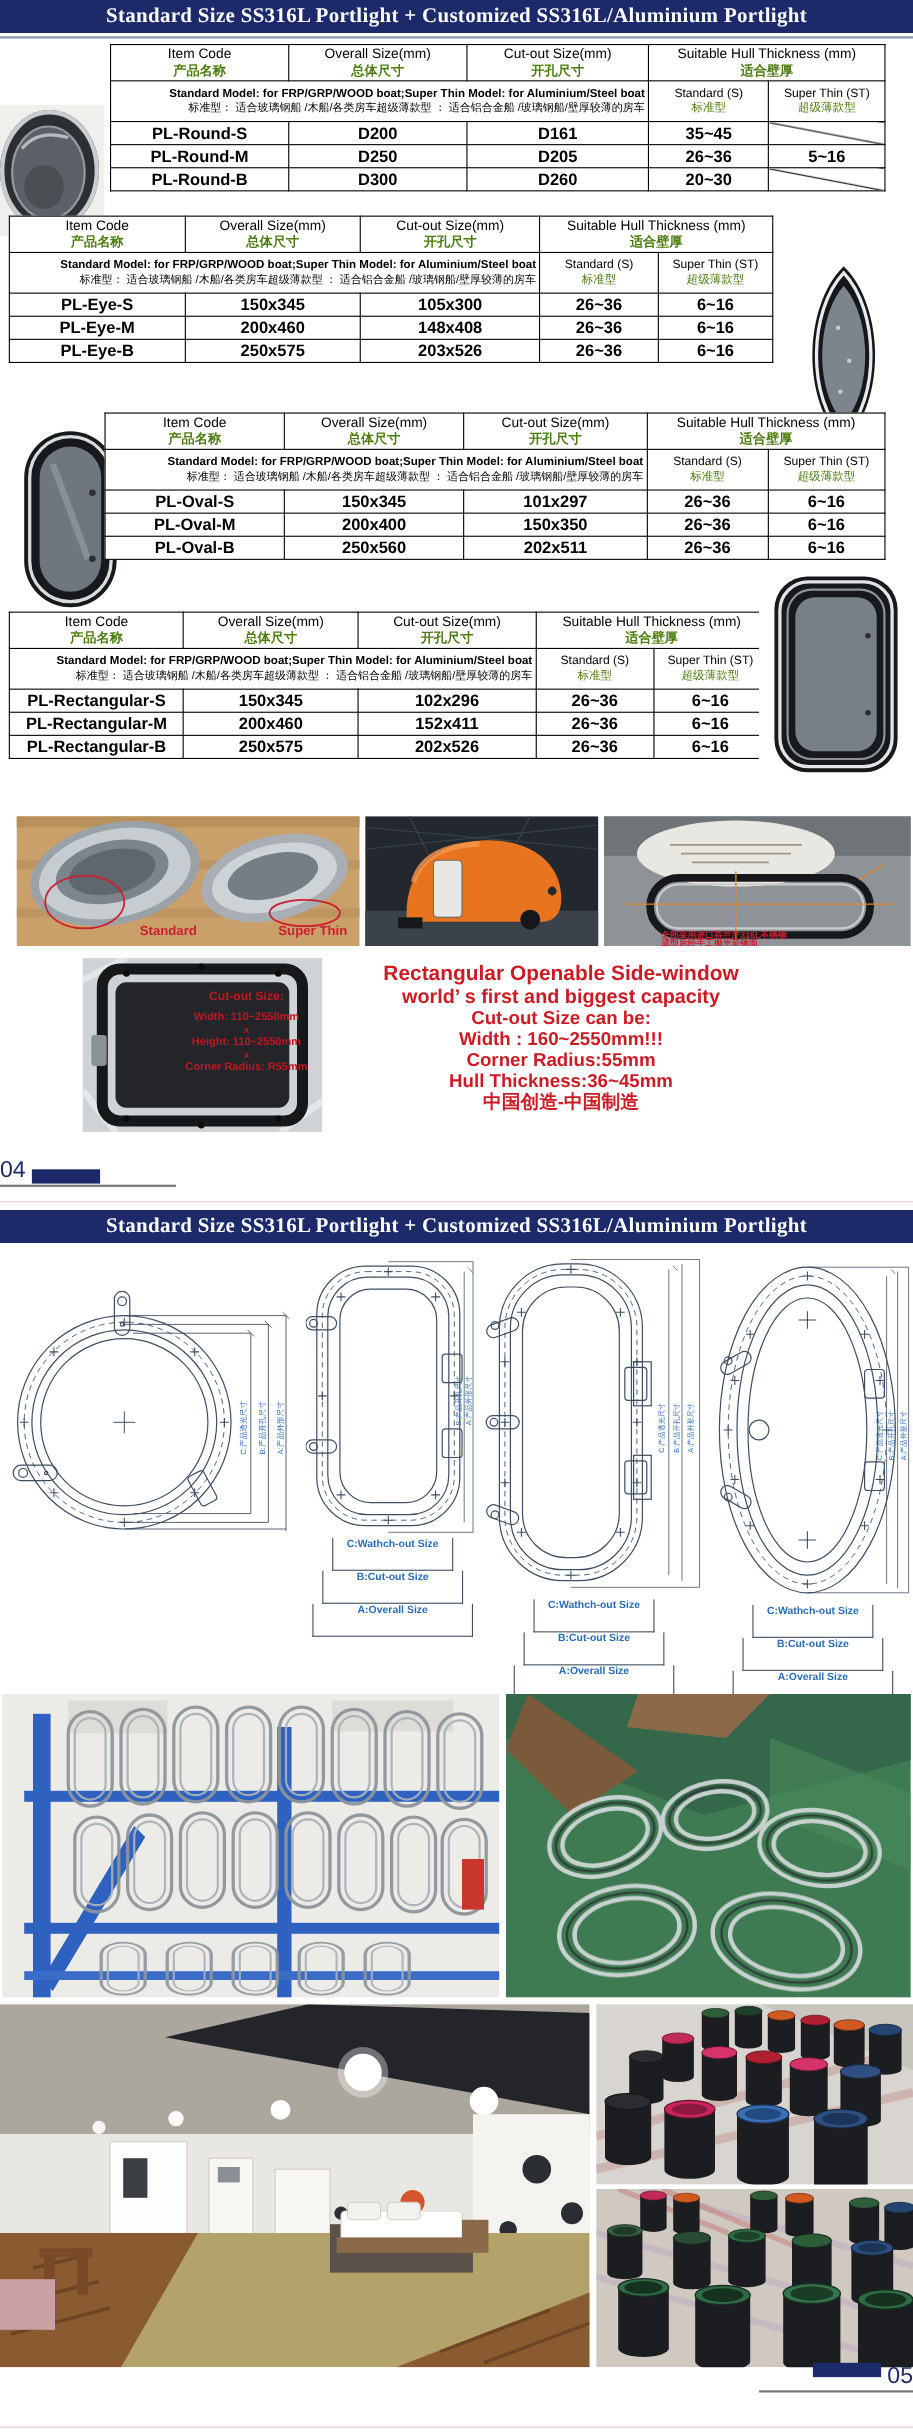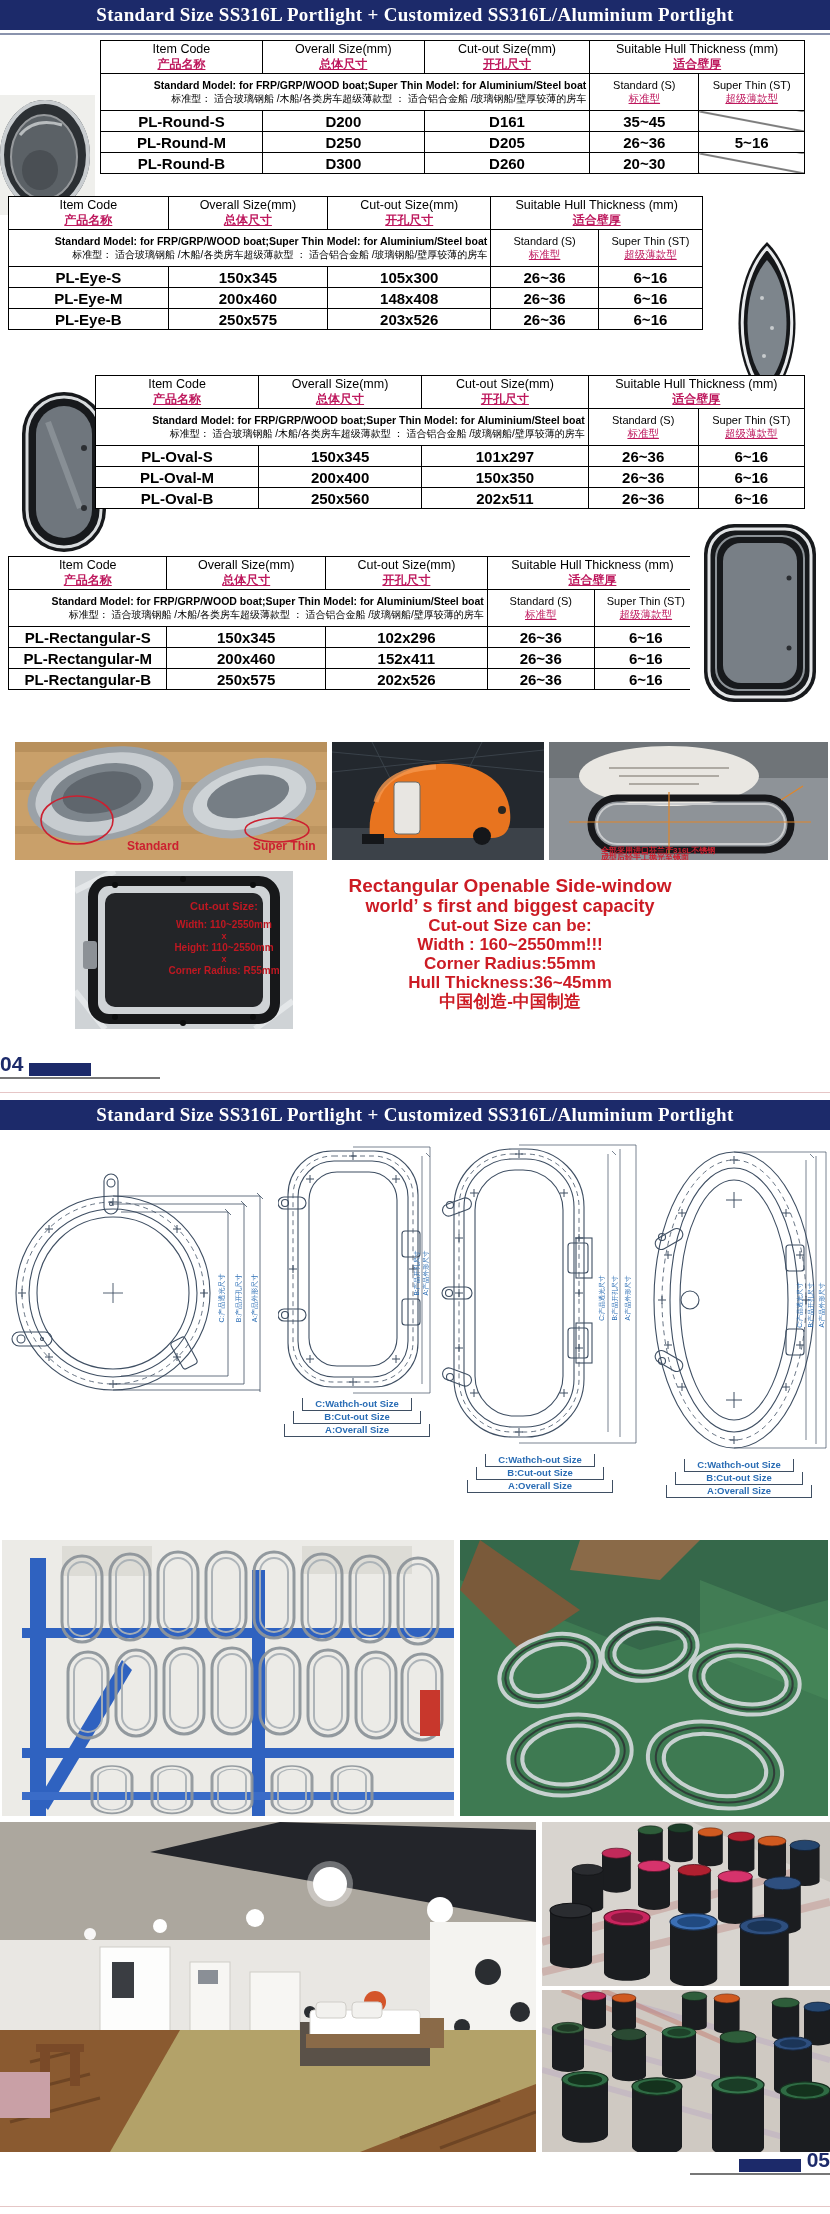--- a/index.html
+++ b/index.html
@@ -8,21 +8,21 @@
   .abs{position:absolute;}
   .banner{left:0;width:830px;height:30px;background:#1c2a6a;color:#fff;
           font-family:"Liberation Serif",serif;font-weight:bold;font-size:19px;
           text-align:center;line-height:30px;letter-spacing:.3px;}
   .thinline{left:0;width:830px;height:2px;background:#8a93ad;}
   .pinkline{left:0;width:830px;height:1px;background:#e6c6c6;}
   
   table.spec{border-collapse:collapse;table-layout:fixed;background:#fff;}
   table.spec td,table.spec th{border:1.6px solid #000;padding:0;text-align:center;vertical-align:middle;overflow:hidden;}
   .spec .en{font-weight:normal;font-size:12.5px;line-height:15px;color:#000;}
-  .spec .cn{font-size:12px;line-height:15px;color:#be185d;text-decoration:underline;}
+  .spec .cn{font-size:12px;line-height:15px;color:#4d7c0f;}
   .spec .note{padding:1px 3px;}
   .spec .noteflex{display:flex;justify-content:flex-end;font-size:10.5px;font-weight:bold;line-height:13px;}
   .spec .noteflex.cnl{font-weight:normal;font-size:10px;}
   .spec .code{font-weight:bold;font-size:15px;}
   .spec .val{font-weight:bold;font-size:15px;text-align:center;}
   .spec tr.item{height:21px;}
   .spec tr.h1{height:33px;}
   .spec tr.h2{height:37px;}
   .spec .sub .en{font-size:11px;line-height:13px;}
   .spec .sub .cn{font-size:10.5px;line-height:13px;}
@@ -33,26 +33,26 @@
   .promo .l2{font-size:18px;line-height:20px;}
   .promo .l{font-size:17px;line-height:19px;}
   
   .cutoutTxt{position:absolute;left:0;top:28px;width:100%;text-align:center;color:#c01822;font-weight:bold;margin-left:40px;}
   .cutoutTxt .t{font-size:11px;line-height:14px;margin-bottom:6px;}
   .cutoutTxt .r{font-size:10px;line-height:12px;}
   .cutoutTxt .x{font-size:9px;line-height:11px;}
   
   .dpanel{position:absolute;}
   .dimlbl{color:#2a6db5;font-weight:bold;font-size:9.5px;line-height:11px;text-align:center;}
-  .dimlbl>div{margin:0 auto;border-bottom:1px solid #3f4f63;border-left:1px solid #3f4f63;border-right:1px solid #3f4f63;padding-bottom:1px;}
+  .dimlbl>div{margin:0 auto;border-bottom:1px solid #3f4f63;border-left:1px solid #3f4f63;border-right:1px solid #3f4f63;padding-bottom:18px;}
   .dimlbl .w1{width:108px;}
   .dimlbl .w2{width:126px;}
   .dimlbl .w3{width:144px;}
   
-  .pgnum{font-size:21px;font-weight:bold;color:#1c2a6a;font-family:"Liberation Sans",sans-serif;}
+  .pgnum{font-size:21px;font-weight:normal;color:#1c2a6a;font-family:"Liberation Sans",sans-serif;}
   svg{display:block;}
 </style>
 </head>
 <body>
 
 <svg width="0" height="0" style="position:absolute">
   <defs>
     <g id="pm">
         <path d="M-4,0H4M0,-4V4" stroke="#3f4f63" stroke-width="1" fill="none"></path>
       </g>
@@ -909,17 +909,17 @@
         </g>
       <g transform="translate(238,88) scale(1.25)">
           <use href="#cylb"></use>
           <ellipse cx="20" cy="10" rx="20" ry="7" fill="#2f6b44" stroke="#16301f"></ellipse>
           <ellipse cx="20" cy="10" rx="15" ry="5" fill="#14321d"></ellipse>
         </g>
     </g>
   </svg>
 </div>
 
-<div class="abs" style="right:0;top:2148px;width:140px;border-bottom:2px solid #777;display:flex;align-items:flex-end;justify-content:flex-end;gap:6px;padding-bottom:1px;">
+<div class="abs" style="right:0;top:2148px;width:140px;border-bottom:2px solid #777;display:flex;justify-content:flex-end;gap:6px;padding-bottom:1px;">
   <span style="display:inline-block;width:62px;height:13px;background:#1c2a6a;"></span>
   <span class="pgnum">05</span>
 </div>
 <div class="abs pinkline" style="top:2206px;"></div>
 
 </body></html>

